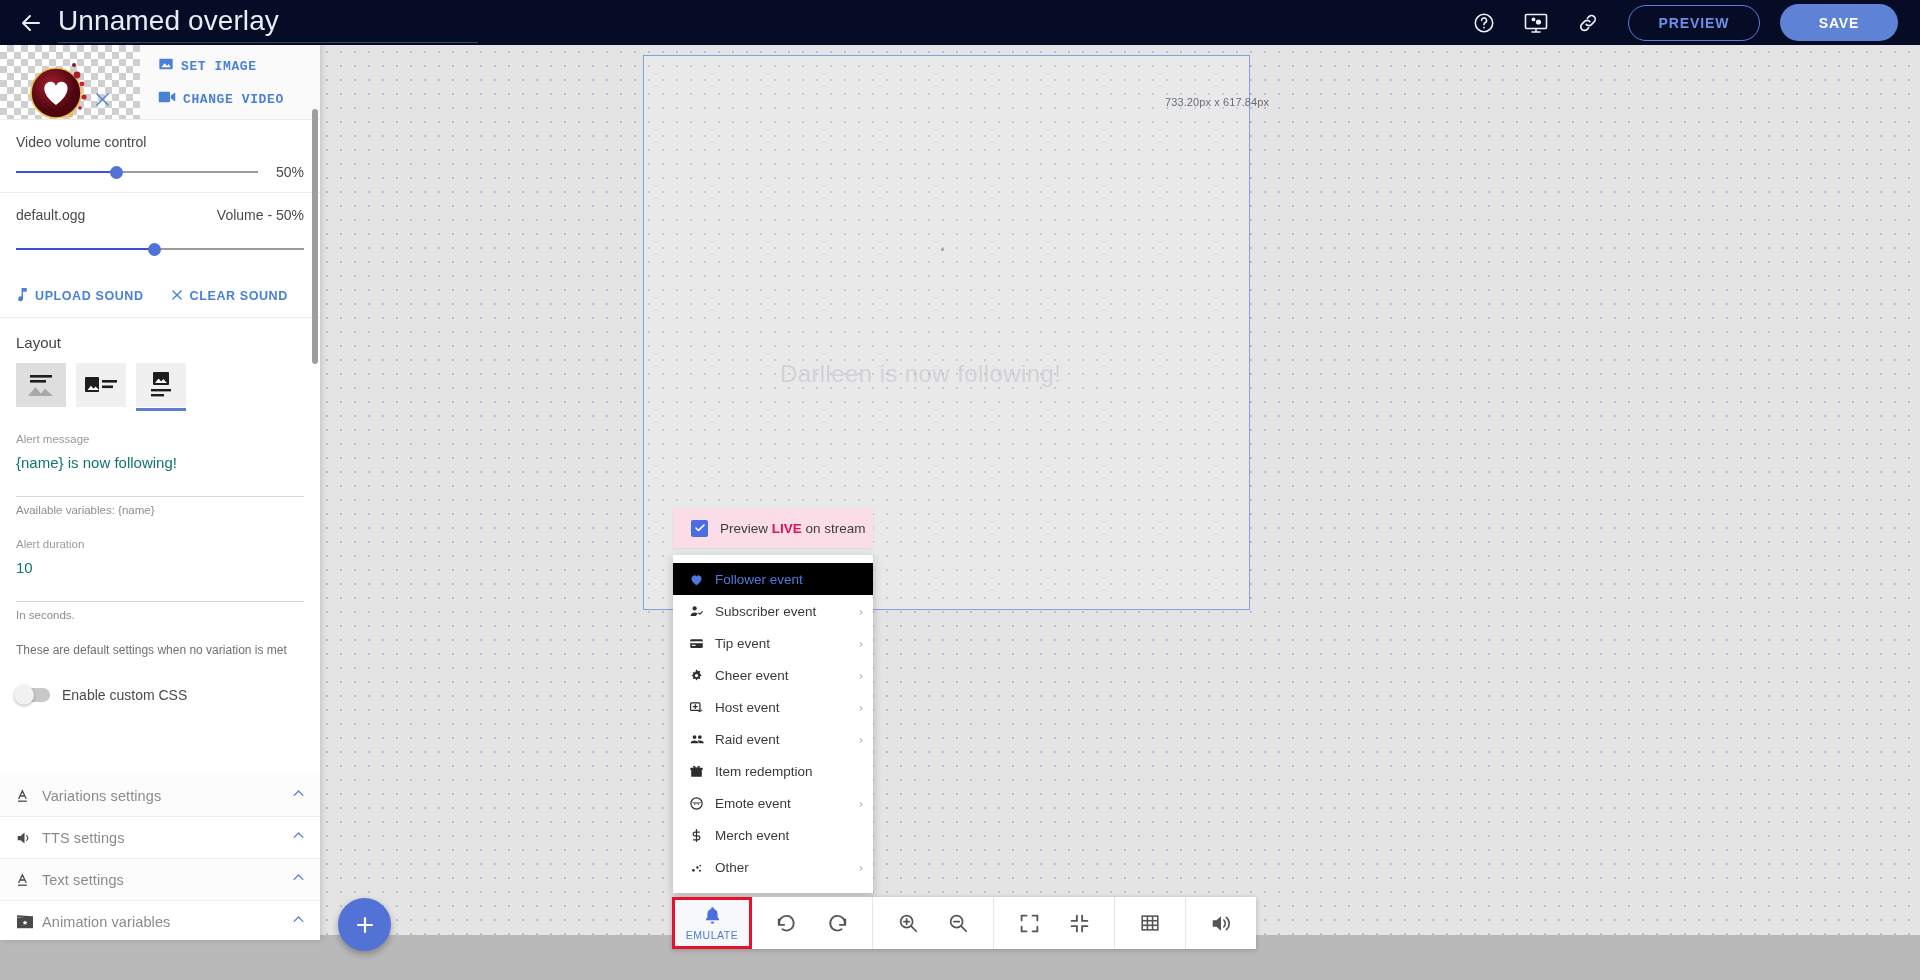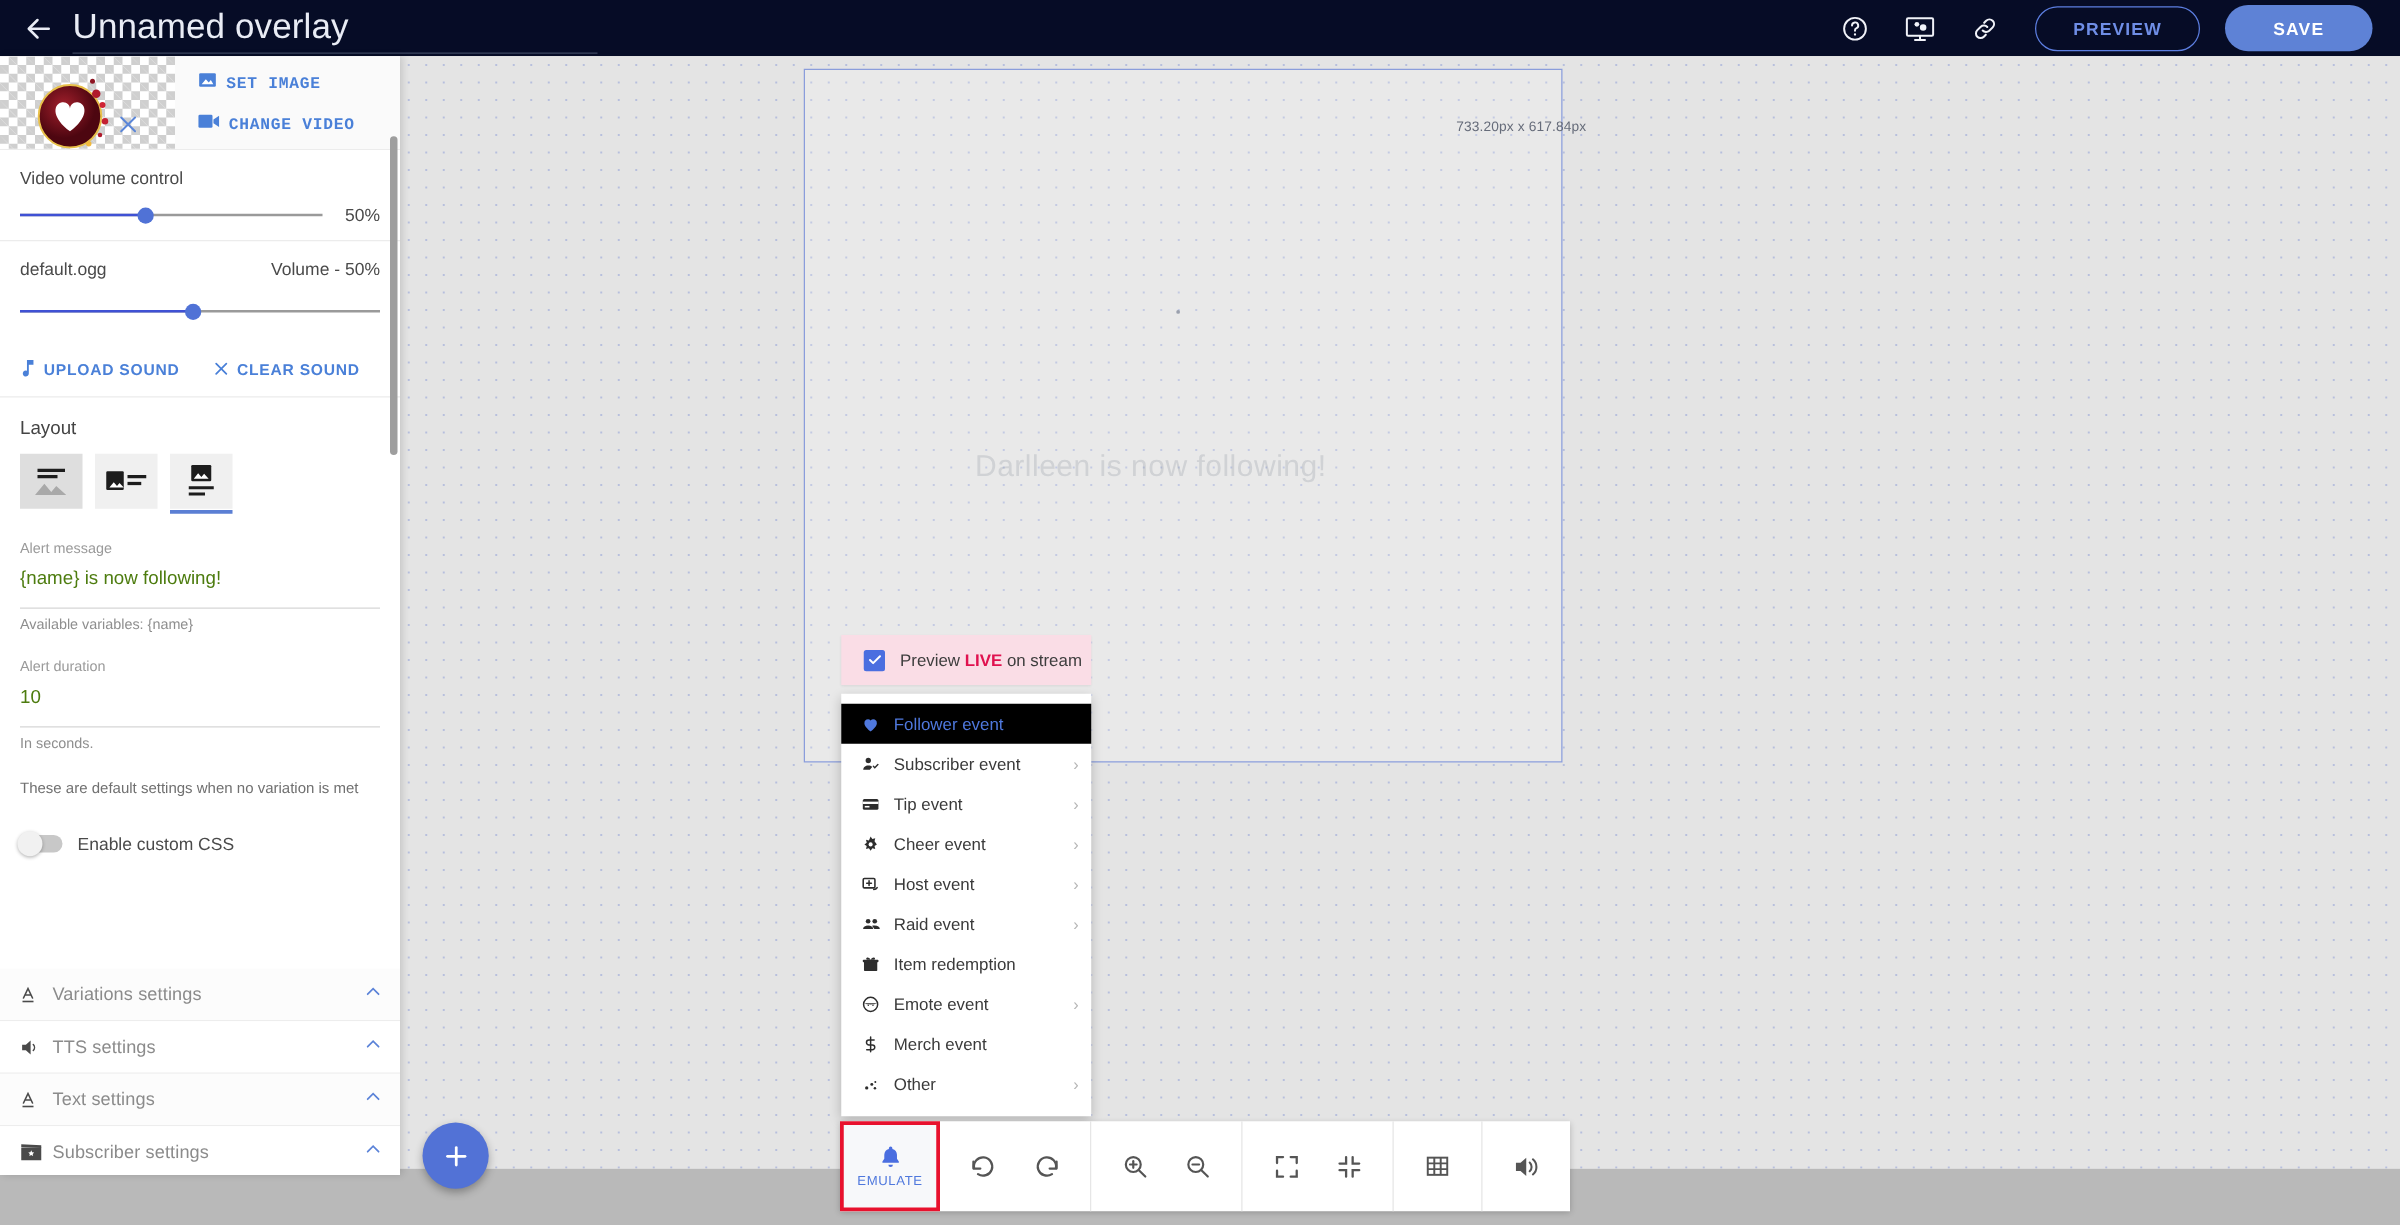--- a/index.html
+++ b/index.html
@@ -175,21 +175,21 @@
     cursor: pointer; position: relative;
   }
   .layout-opt.sel-grey { background: #dedede; }
   .layout-opt.active::after {
     content: ""; position: absolute; left: 0; right: 0; bottom: -4px; height: 3px; background: #5b7fd4;
   }
   .field { margin: 0 16px 4px 16px; }
   .field-label { font-size: 11.5px; color: #9a9a9a; margin-bottom: 7px; }
   .field-input {
     width: 100%; border: none; border-bottom: 1px solid #d6d6d6;
-    font-size: 15px; color: #4d7c0f; padding: 2px 0 15px 0; outline: none;
+    font-size: 15px; color: #0f766e; padding: 2px 0 25px 0; outline: none;
     font-family: "Liberation Sans", sans-serif; background: transparent;
   }
   .field-hint { font-size: 11.5px; color: #8e8e8e; margin: 7px 16px 22px 16px; }
   .note { font-size: 12px; color: #707070; margin: 8px 16px 30px 16px; }
   .css-toggle-row { display:flex; align-items:center; gap:12px; margin: 0 16px; }
   .switch {
     width: 34px; height: 14px; border-radius: 7px; background: #c8c8c8; position: relative;
   }
   .switch .dot {
     position: absolute; left: -2px; top: -3px; width: 20px; height: 20px; border-radius: 50%;
@@ -245,21 +245,21 @@
   .menu-chev { color: #b6b6b6; font-size: 13px; }
 
   
   #fab {
     position: absolute; left: 338px; top: 898px; width: 53px; height: 53px;
     border-radius: 50%; background: #5272d6; box-shadow: 0 3px 7px rgba(0,0,0,.3);
     display: flex; align-items: center; justify-content: center; cursor: pointer;
     z-index: 30;
   }
   #toolbar {
-    position: absolute; left: 672px; top: 897px; height: 72px;
+    position: absolute; left: 672px; top: 897px; height: 52px;
     background: #fff; display: flex; align-items: stretch; z-index: 30;
     box-shadow: 0 1px 5px rgba(0,0,0,.22);
   }
   .tb-emulate {
     width: 80px; background: #f7f8fa; border: 3px solid #e8112d;
     display: flex; flex-direction: column; align-items: center; justify-content: center;
     gap: 3px; cursor: pointer;
   }
   .tb-emulate-label { font-size: 10.5px; color: #4f78dd; letter-spacing: .5px; }
   .tb-group {
@@ -516,21 +516,21 @@
       </div>
     </div>
     <div class="acc">
       <div class="acc-icon">
         <svg width="18" height="16" viewBox="0 0 20 18" fill="#4a4a4a">
           <path d="M1 4.5h18V16H1z"></path>
           <path d="M1 1.5l18 1v2.5L1 4z"></path>
           <path d="M10 7l.8 1.8 1.9.2-1.4 1.3.4 1.9L10 11.3 8.3 12.2l.4-1.9-1.4-1.3 1.9-.2z" fill="#fff"></path>
         </svg>
       </div>
-      <div class="acc-label">Subscriber settings</div>
+      <div class="acc-label">Animation variables</div>
       <div class="acc-chev">
         <svg width="15" height="15" viewBox="0 0 24 24" fill="none" stroke="#5b83d8" stroke-width="2.2" stroke-linecap="round">
             <polyline points="5,15 12,8 19,15"></polyline>
           </svg>
       </div>
     </div>
   </div>
 </div>
 
 <div id="live-banner">

